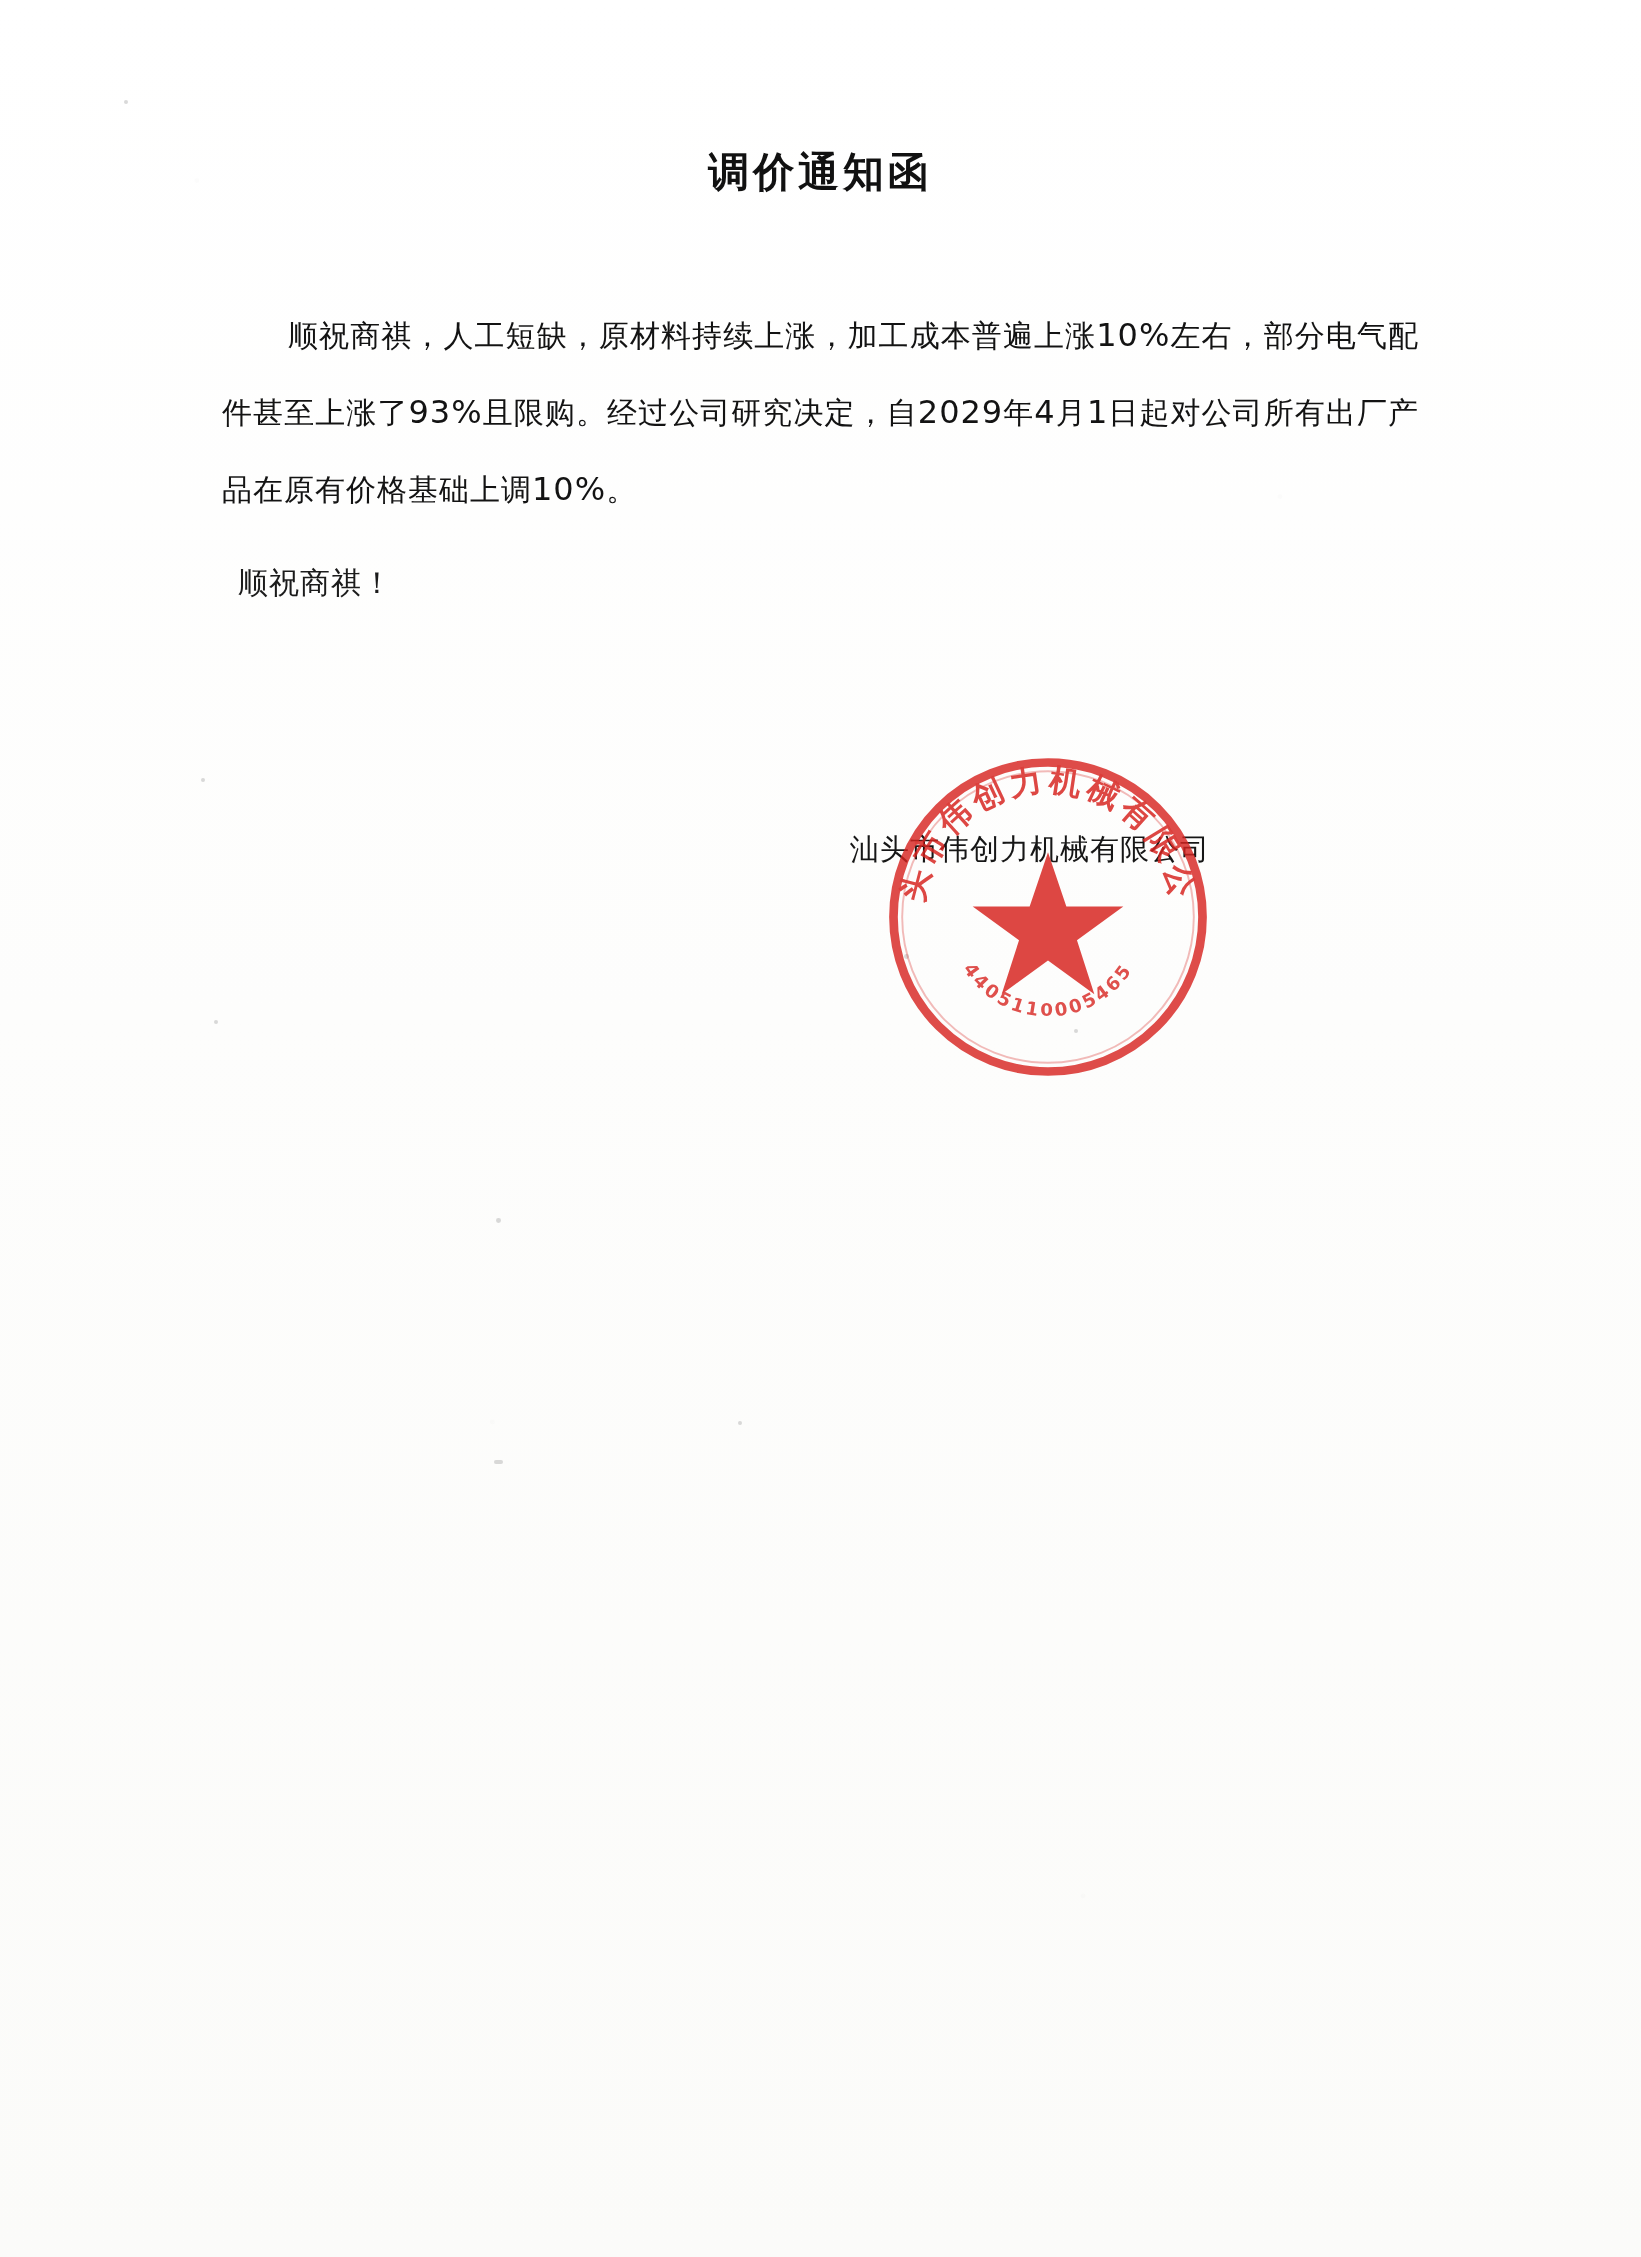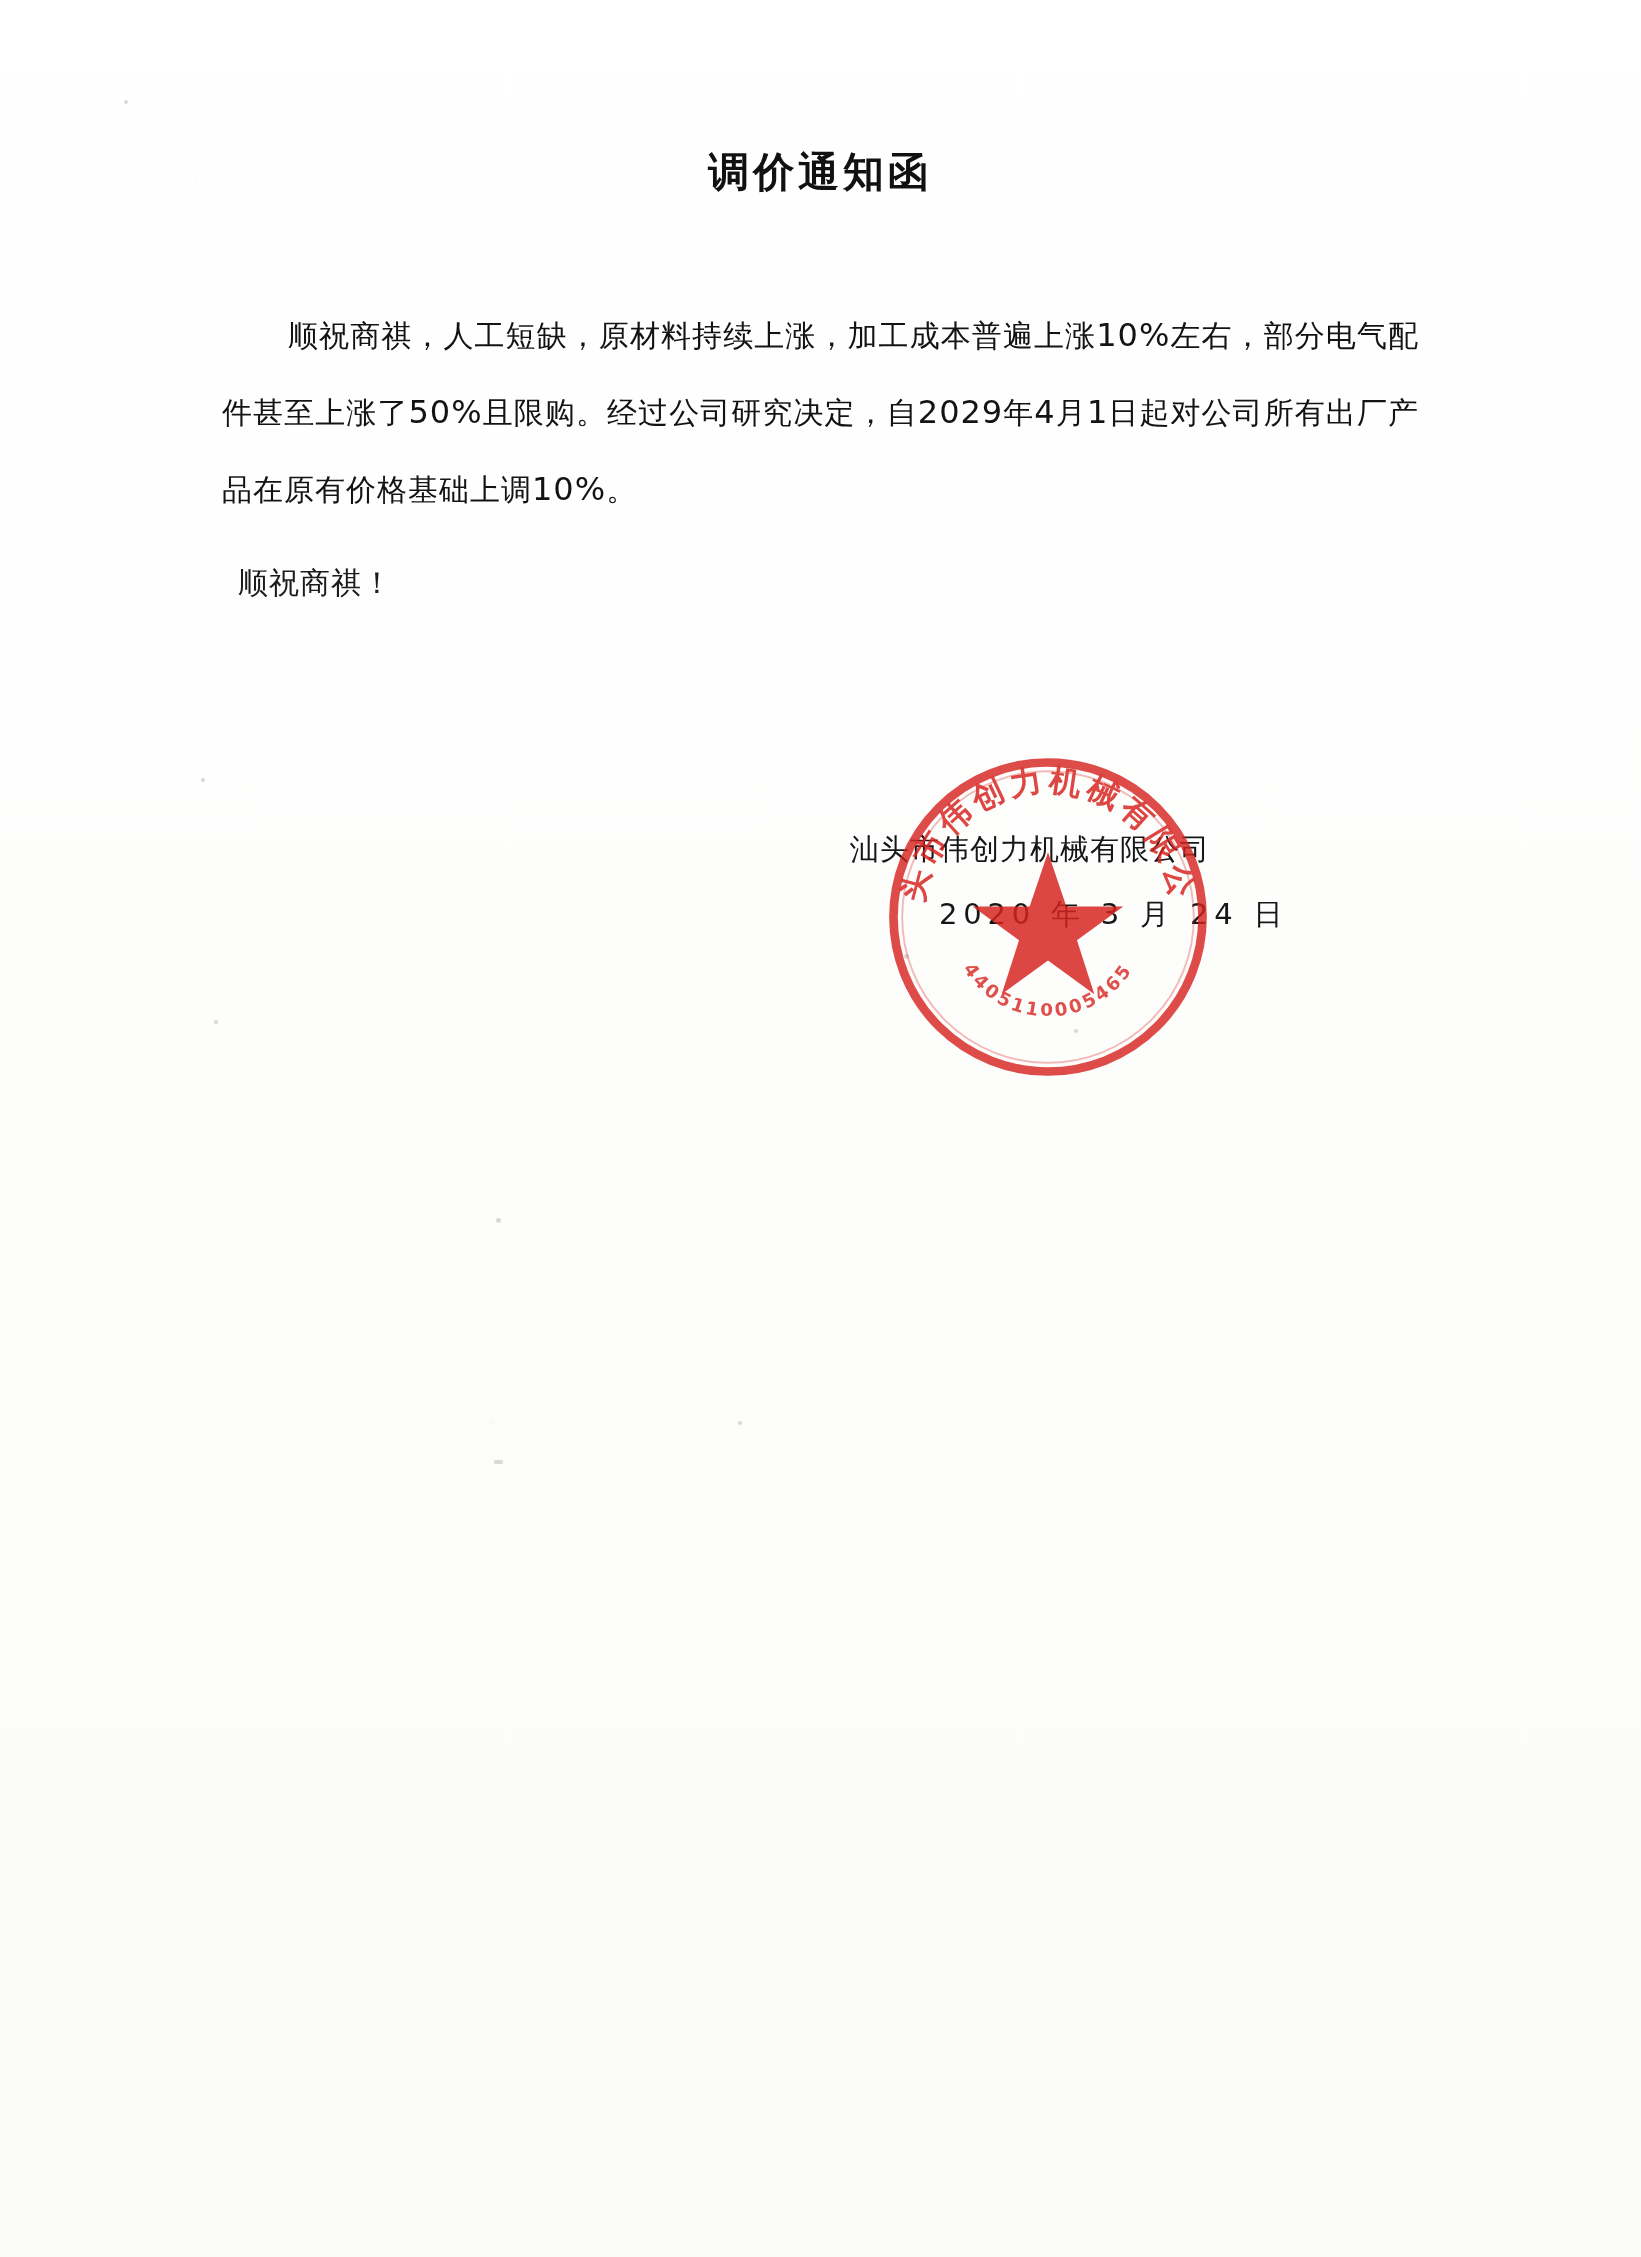--- a/index.html
+++ b/index.html
@@ -128,29 +128,28 @@
   <div class="speck" style="left:1074px; top:1029px; width:3.9px; height:3.9px;"></div>
   <div class="speck" style="left:214px; top:1020px; width:3.9px; height:3.9px;"></div>
   <div class="speck" style="left:496px; top:1218px; width:4.8px; height:4.8px;"></div>
   <div class="speck" style="left:738px; top:1421px; width:3.9px; height:3.9px;"></div>
   <div class="speck" style="left:494px; top:1460px; width:8.7px; height:3.9px; border-radius:1.9px;"></div>
 
   <div class="content">
 
     <h1 class="doc-title">调价通知函</h1>
 
-    <p class="para indent"><span>顺祝商祺，人工短缺，原材料持续上涨，加工成本普遍上涨</span><span class="num">10%</span><span>左右，部分电气配件甚至上涨了</span><span class="num">50%</span><span>且限购。经过公司研究决定，自</span><span class="num">2029</span><span>年</span><span class="num">4</span><span>月</span><span class="num">1</span><span>日起对公司所有出厂产品在原有价格基础上调</span><span class="num">10%</span><span>。</span></p>
+    <p class="para indent"><span>顺祝商祺，人工短缺，原材料持续上涨，加工成本普遍上涨</span><span class="num">10%</span><span>左右，部分电气配件甚至上涨了</span><span class="num">93%</span><span>且限购。经过公司研究决定，自</span><span class="num">2029</span><span>年</span><span class="num">4</span><span>月</span><span class="num">1</span><span>日起对公司所有出厂产品在原有价格基础上调</span><span class="num">10%</span><span>。</span></p>
 
 
     <p class="closing">顺祝商祺！</p>
   </div>
 
   <div class="signature">
     <div class="sign-company">汕头市伟创力机械有限公司</div>
-    <div class="sign-date">2020 年 3 月 24 日</div>
   </div>
 
   <div class="seal">
     <svg width="338" height="338" viewBox="0 0 350 350" aria-hidden="true">
       <defs>
         <path id="sealArcTop" d="M 45,175 A 130,130 0 0 1 305,175" fill="none"></path>
         <path id="sealArcBottom" d="M 72,175 A 103,103 0 0 0 278,175" fill="none"></path>
       </defs>
       <circle cx="175" cy="175" r="160" fill="none" stroke="#d7231f" stroke-width="9" opacity="0.92"></circle>
       <circle cx="175" cy="175" r="151" fill="none" stroke="#d7231f" stroke-width="2" opacity="0.35"></circle>

